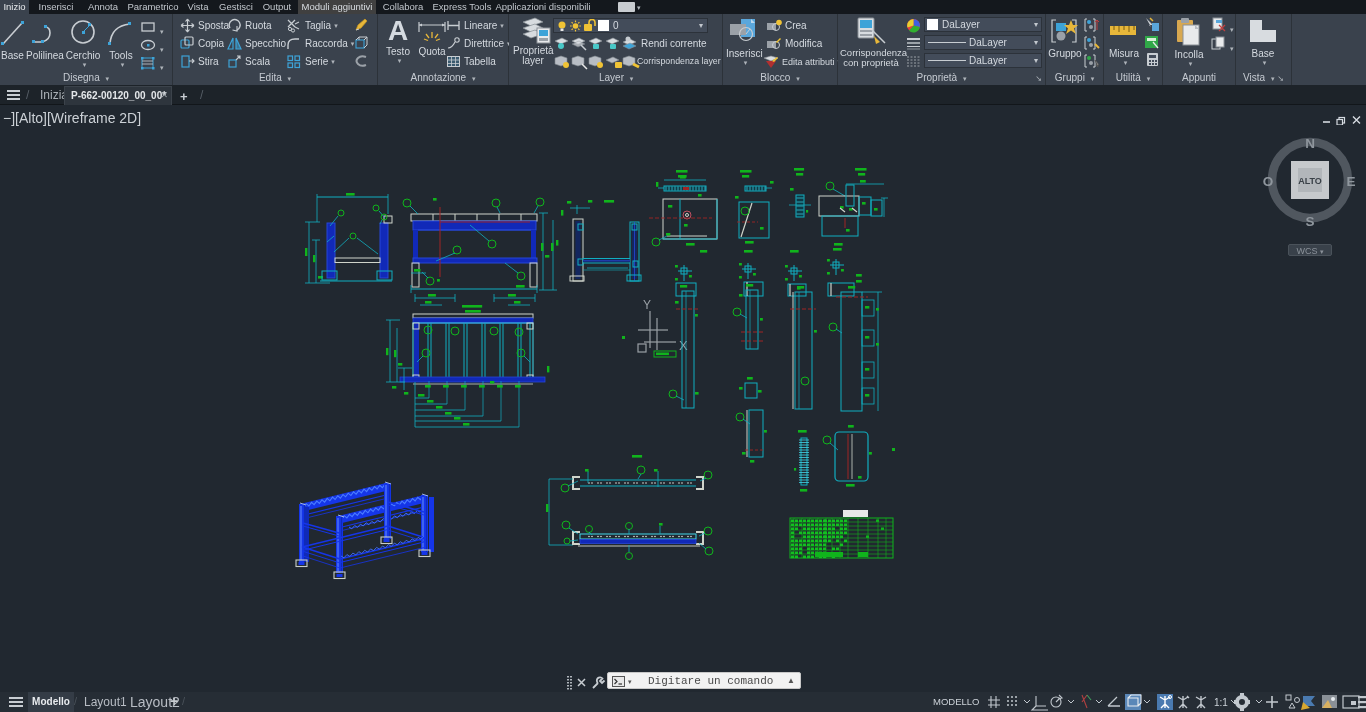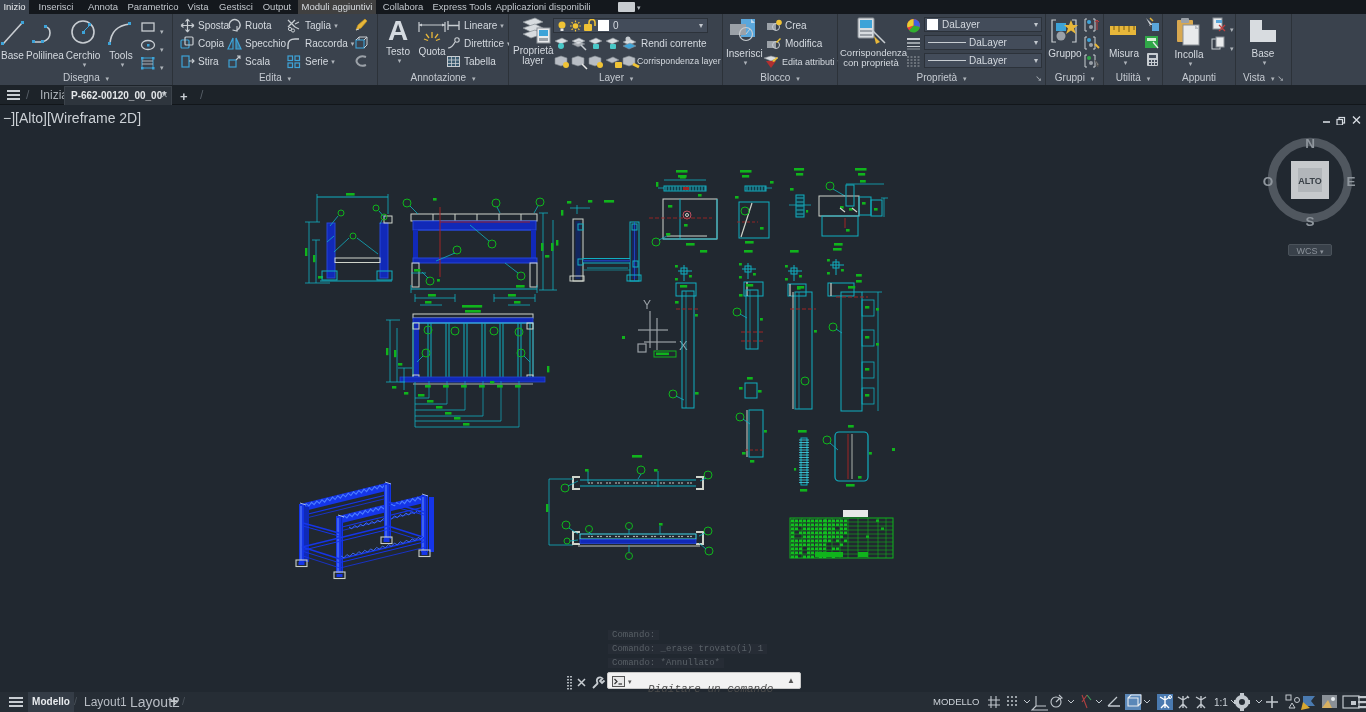--- a/index.html
+++ b/index.html
@@ -1153,25 +1153,20 @@
    <text x="55" y="45" fill="#8f969d" font-size="13.5" font-weight="bold" text-anchor="middle" font-family="Liberation Sans">N</text>
    <text x="55" y="123" fill="#8f969d" font-size="13.5" font-weight="bold" text-anchor="middle" font-family="Liberation Sans">S</text>
    <text x="13" y="83" fill="#8f969d" font-size="13.5" font-weight="bold" text-anchor="middle" font-family="Liberation Sans">O</text>
    <text x="96" y="83" fill="#8f969d" font-size="13.5" font-weight="bold" text-anchor="middle" font-family="Liberation Sans">E</text>
    <rect x="36" y="58" width="38" height="38" fill="#c6c9cc"></rect>
    <rect x="43" y="65" width="24" height="24" fill="#b2b6ba"></rect>
    <text x="55" y="81" fill="#3a4148" font-size="9" font-weight="bold" text-anchor="middle" font-family="Liberation Sans">ALTO</text>
   </svg>
  </div>
  <div style="position:absolute;left:1288px;top:139px;width:44px;height:12px;background:#39414a;border:1px solid #4a525a;border-radius:2px;color:#8b929a;font-size:9px;text-align:center;line-height:12px">WCS <span style="font-size:7px">▾</span></div>
- <div id="cmdhist" style="position:absolute;left:608px;top:525px;font-family:'Liberation Mono',monospace;font-size:9px;color:#596067">
-  <div style="background:#2b313a88;padding:0 4px;display:inline-block">Comando:</div><br>
-  <div style="background:#2b313a88;padding:0 4px;margin-top:4px;display:inline-block">Comando: _erase trovato(i) 1</div><br>
-  <div style="background:#2b313a88;padding:0 4px;margin-top:4px;display:inline-block">Comando: *Annullato*</div>
- </div>
  <div id="cmdgrip" style="position:absolute;left:565px;top:570px;width:42px;height:16px">
   <svg width="42" height="16" viewBox="0 0 42 16">
           <g fill="#aeb4ba">
             <rect x="2" y="1" width="2" height="1.5"></rect>
             <rect x="5" y="1" width="2" height="1.5"></rect>
             <rect x="2" y="4" width="2" height="1.5"></rect>
             <rect x="5" y="4" width="2" height="1.5"></rect>
             <rect x="2" y="7" width="2" height="1.5"></rect>
             <rect x="5" y="7" width="2" height="1.5"></rect>
             <rect x="2" y="10" width="2" height="1.5"></rect>
@@ -1183,21 +1178,21 @@
           <path d="M28 13 L33 8 M33 8 a3.2 3.2 0 1 1 4.5 -4.5 l-2.5 2.5 2 2 2.5 -2.5" fill="none" stroke="#c8cdd2" stroke-width="1.8"></path>
         </svg>
  </div>
  <div id="cmdbar" style="position:absolute;left:607px;top:567px;width:194px;height:17px;background:#f2f2f2;border-radius:2px;border:1px solid #c8c8c8">
   <svg width="13" height="11" viewBox="0 0 13 11" style="position:absolute;left:4px;top:3px">
           <rect x="0.5" y="0.5" width="12" height="10" fill="#e8e8e8" stroke="#555"></rect>
           <path d="M2.5 3 L5 5.5 L2.5 8" fill="none" stroke="#333" stroke-width="1.2"></path>
           <line x1="6.5" y1="8" x2="10" y2="8" stroke="#333" stroke-width="1.2"></line>
         </svg>
   <span style="position:absolute;left:20px;top:5px;color:#555;font-size:7px">▾</span>
-  <span style="position:absolute;left:40px;top:10px;color:#4a4a4a;font-size:11px;font-style:italic;font-family:'Liberation Mono',monospace">Digitare un comando</span>
+  <span style="position:absolute;left:40px;top:2px;color:#4a4a4a;font-size:11px;font-family:'Liberation Mono',monospace">Digitare un comando</span>
   <span style="position:absolute;right:5px;top:3px;color:#555;font-size:8px">▲</span>
  </div>
 </div>
 <div id="statusbar">
  <div style="position:absolute;left:9px;top:5px;width:14px;height:10px">
   <div style="height:2px;background:#c8cdd2;margin-bottom:2px"></div>
         <div style="height:2px;background:#c8cdd2;margin-bottom:2px"></div>
         <div style="height:2px;background:#c8cdd2"></div>
  </div>
  <div style="position:absolute;left:28px;top:0;width:46px;height:20px;background:#343c46;color:#e8ebee;font-size:10px;font-weight:bold;text-align:center;line-height:20px">Modello</div>

